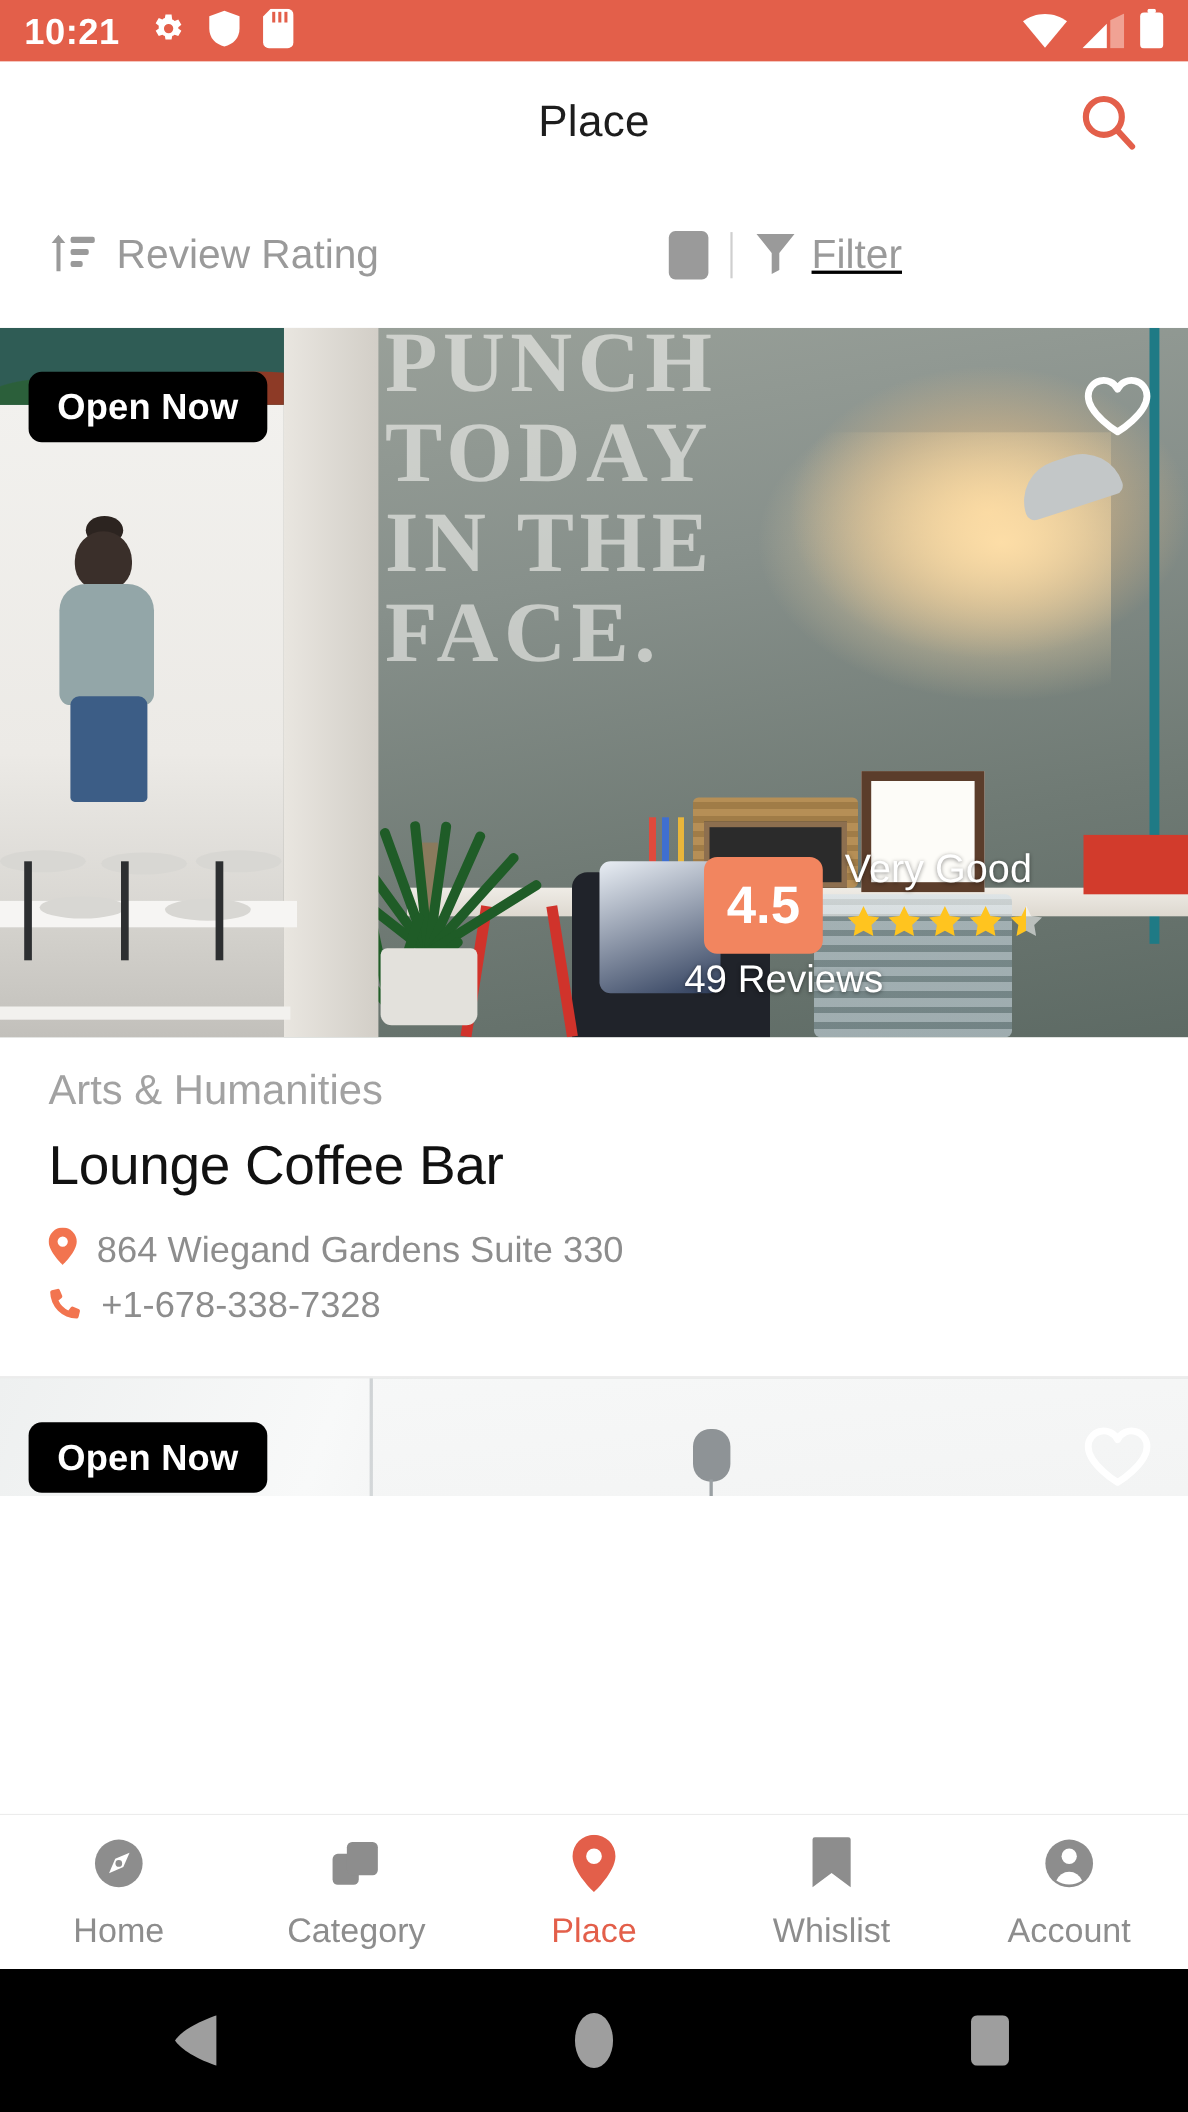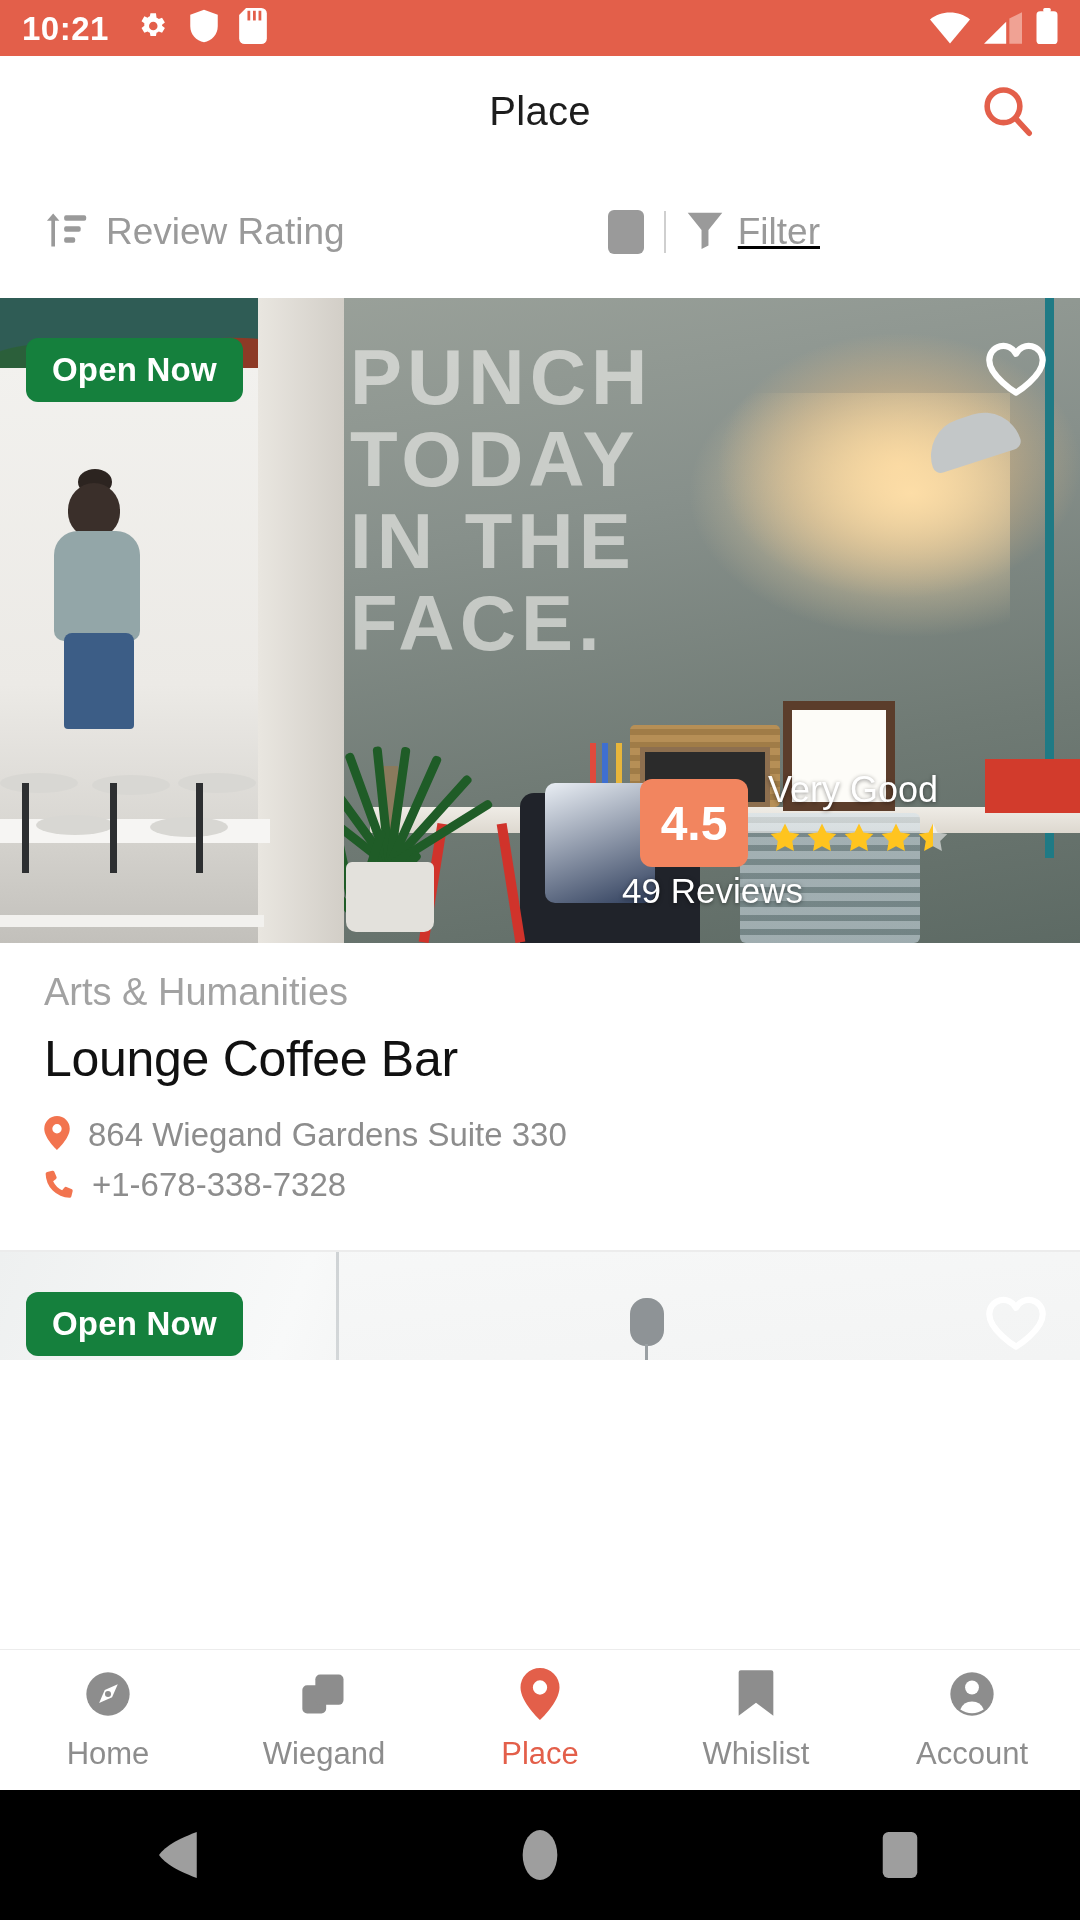--- a/index.html
+++ b/index.html
@@ -98,24 +98,23 @@
     background:
       radial-gradient(ellipse 260px 190px at 78% 26%, rgba(255,214,150,.85) 0%, rgba(255,200,130,.35) 42%, transparent 70%),
       linear-gradient(170deg,#9aa19a 0%, #87908b 35%, #6f7a74 70%, #5d6a64 100%);
   }
   .p1-column{
     position:absolute; left:258px; top:0; width:86px; height:100%;
     background:linear-gradient(90deg,#e9e6e0,#d2cec7);
   }
   .p1-graffiti{
     position:absolute; left:350px; top:-10px; width:620px;
-    font-family:Liberation Sans, sans-serif; font-weight:bold;
+    font-family:Liberation Serif, serif; font-weight:bold;
     font-size:78px; line-height:82px; letter-spacing:5px;
     color:rgba(240,240,238,.62);
-    margin-top:48px;
   }
   .p1-lamp-head{
     position:absolute; right:62px; top:118px; width:92px; height:46px;
     background:#c3c7c8; border-radius:46px 46px 10px 10px; transform:rotate(-18deg);
   }
   .p1-lamp-pole{
     position:absolute; right:26px; top:0; width:9px; height:560px; background:#1f7a85;
   }
   .p1-lamp-glow{
     position:absolute; right:70px; top:95px; width:330px; height:250px;
@@ -195,21 +194,21 @@
     position:absolute; left:630px; top:46px; width:34px; height:48px;
     background:#8e9396; border-radius:16px;
   }
   .p2-cord{
     position:absolute; left:645px; top:92px; width:3px; height:96px; background:#9aa0a3;
   }
 
   
   .open-badge{
     position:absolute; left:26px; top:40px;
-    background:#15803d; color:#fff; font-weight:bold; font-size:33px;
+    background:#000000; color:#fff; font-weight:bold; font-size:33px;
     padding:13px 26px; border-radius:12px; letter-spacing:.2px;
     cursor:pointer;
   }
   .fav-btn{
     position:absolute; right:26px; top:34px; width:76px; height:76px;
     display:flex; align-items:center; justify-content:center; cursor:pointer;
   }
   .rating-wrap{
     position:absolute; right:0; bottom:0; left:640px; height:180px;
   }
@@ -502,21 +501,21 @@
       <span class="nav-label">Home</span>
     </div>
 
     <div class="nav-item">
       <span>
         <svg width="52" height="52" viewBox="0 0 24 24" fill="#8d8d8d">
           <rect x="2" y="8" width="11" height="13" rx="2.2"></rect>
           <rect x="8" y="3" width="13" height="14" rx="2.2"></rect>
         </svg>
       </span>
-      <span class="nav-label">Wiegand</span>
+      <span class="nav-label">Category</span>
     </div>
 
     <div class="nav-item active">
       <span>
         <svg width="52" height="52" viewBox="0 0 18 24" fill="#e35f4a">
             <path d="M9 0a9 9 0 00-9 9c0 6.7 9 15 9 15s9-8.3 9-15a9 9 0 00-9-9zm0 12.3A3.3 3.3 0 119 5.7a3.3 3.3 0 010 6.6z"></path>
           </svg>
       </span>
       <span class="nav-label">Place</span>
     </div>

